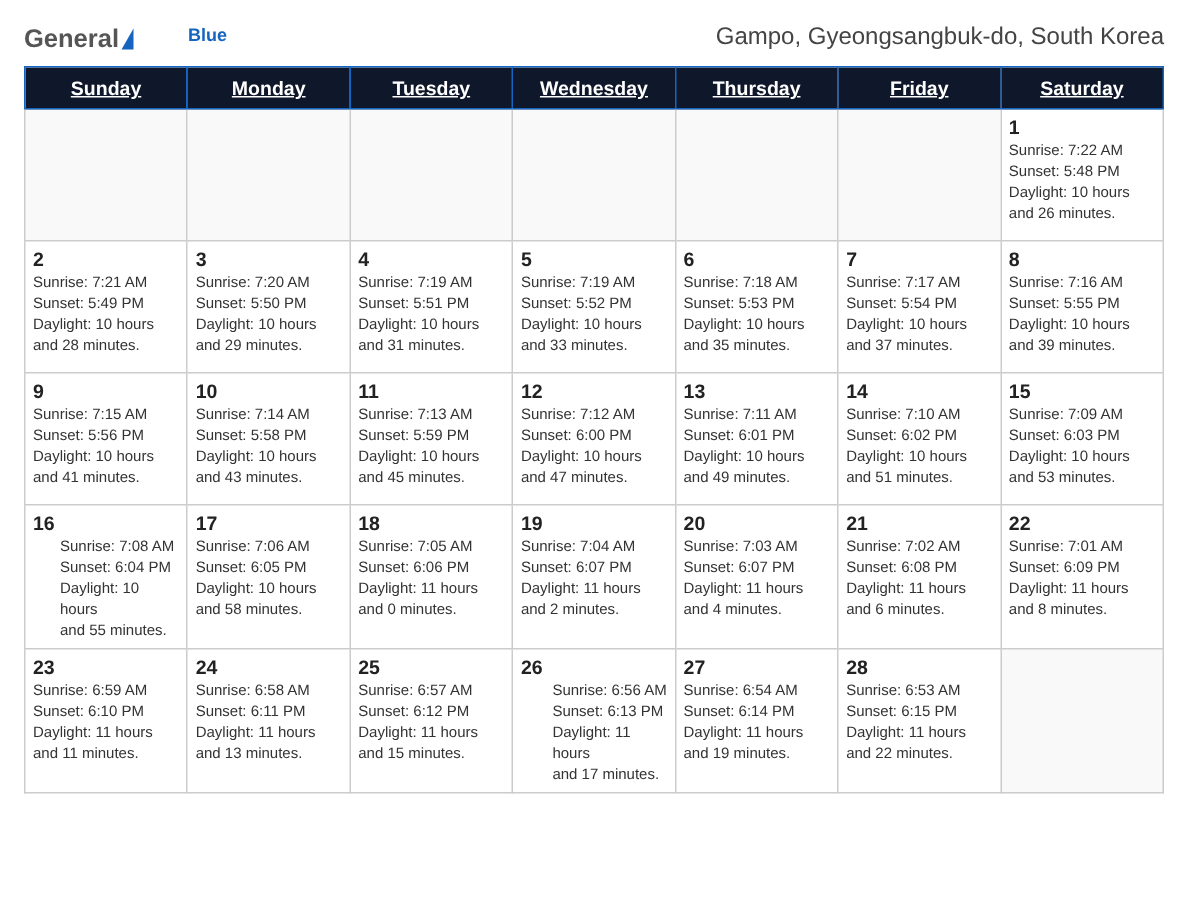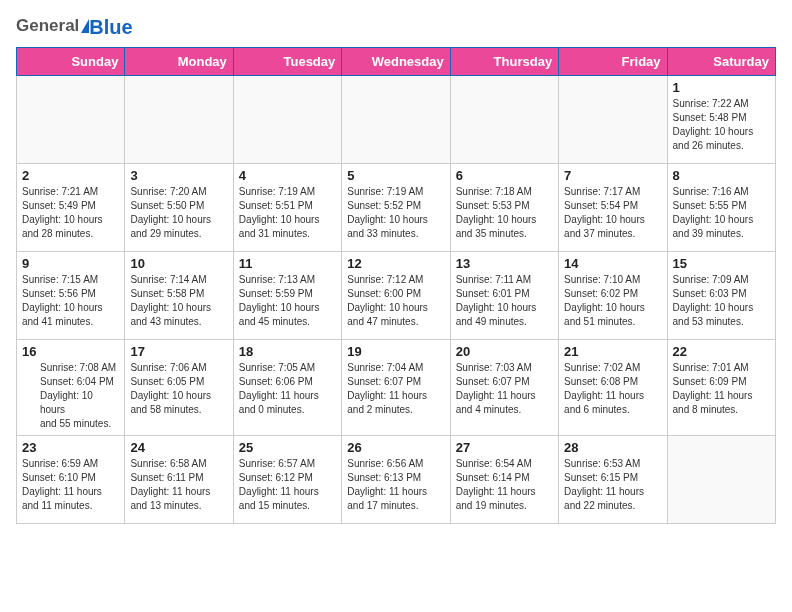--- a/index.html
+++ b/index.html
@@ -41,27 +41,28 @@
     .location {
       font-size: 16px;
       color: #444;
     }
     .calendar {
       width: 100%;
       border-collapse: collapse;
       border: 1px solid #ccc;
     }
     .calendar th {
-      background-color: #ec4899;
+      background-color: #0f172a;
       color: #fff;
       font-size: 13px;
       font-weight: bold;
       padding: 6px 6px;
-      text-align: right;
+      text-align: center;
       border: 1px solid #1565c0;
+      text-decoration: underline;
     }
     .calendar td {
       width: calc(100% / 7);
       vertical-align: top;
       padding: 4px 5px;
       border: 1px solid #ccc;
       font-size: 10.5px;
       color: #333;
       height: 88px;
       background: #fff;
@@ -84,37 +85,39 @@
     .logo-row {
       display: flex;
       align-items: center;
     }
     .logo-text-general {
       font-size: 17px;
       font-weight: bold;
       color: #555;
     }
     .logo-text-blue {
-      font-size: 20px;
+      font-size: 12px;
       font-weight: bold;
       color: #1565c0;
+      margin-left: 36px;
     }
   </style>
 </head>
 <body>
 
 <div class="header">
   <div class="logo">
     <div class="logo-row">
       <span class="logo-text-general">General</span>
       <span class="logo-triangle"></span>
     </div>
     <span class="logo-text-blue">Blue</span>
   </div>
   <div class="title-block">
+    <div class="location">Gampo, Gyeongsangbuk-do, South Korea</div>
   </div>
 </div>
 
 <table class="calendar">
   <thead>
     <tr>
     <th>Sunday</th>
         <th>Monday</th>
         <th>Tuesday</th>
         <th>Wednesday</th>
@@ -309,21 +312,21 @@
         </td>
         <td>
           <span class="day-num">25</span>
           <div class="day-info" style="white-space: pre-line;">Sunrise: 6:57 AM
 Sunset: 6:12 PM
 Daylight: 11 hours
 and 15 minutes.</div>
         </td>
         <td>
           <span class="day-num">26</span>
-          <div class="day-info" style="white-space: pre-line;">Sunrise: 6:56 AM
+          <div class="day-info" style="white-space: pre-line; margin-left: 21px;">Sunrise: 6:56 AM
 Sunset: 6:13 PM
 Daylight: 11 hours
 and 17 minutes.</div>
         </td>
         <td>
           <span class="day-num">27</span>
           <div class="day-info" style="white-space: pre-line;">Sunrise: 6:54 AM
 Sunset: 6:14 PM
 Daylight: 11 hours
 and 19 minutes.</div>

